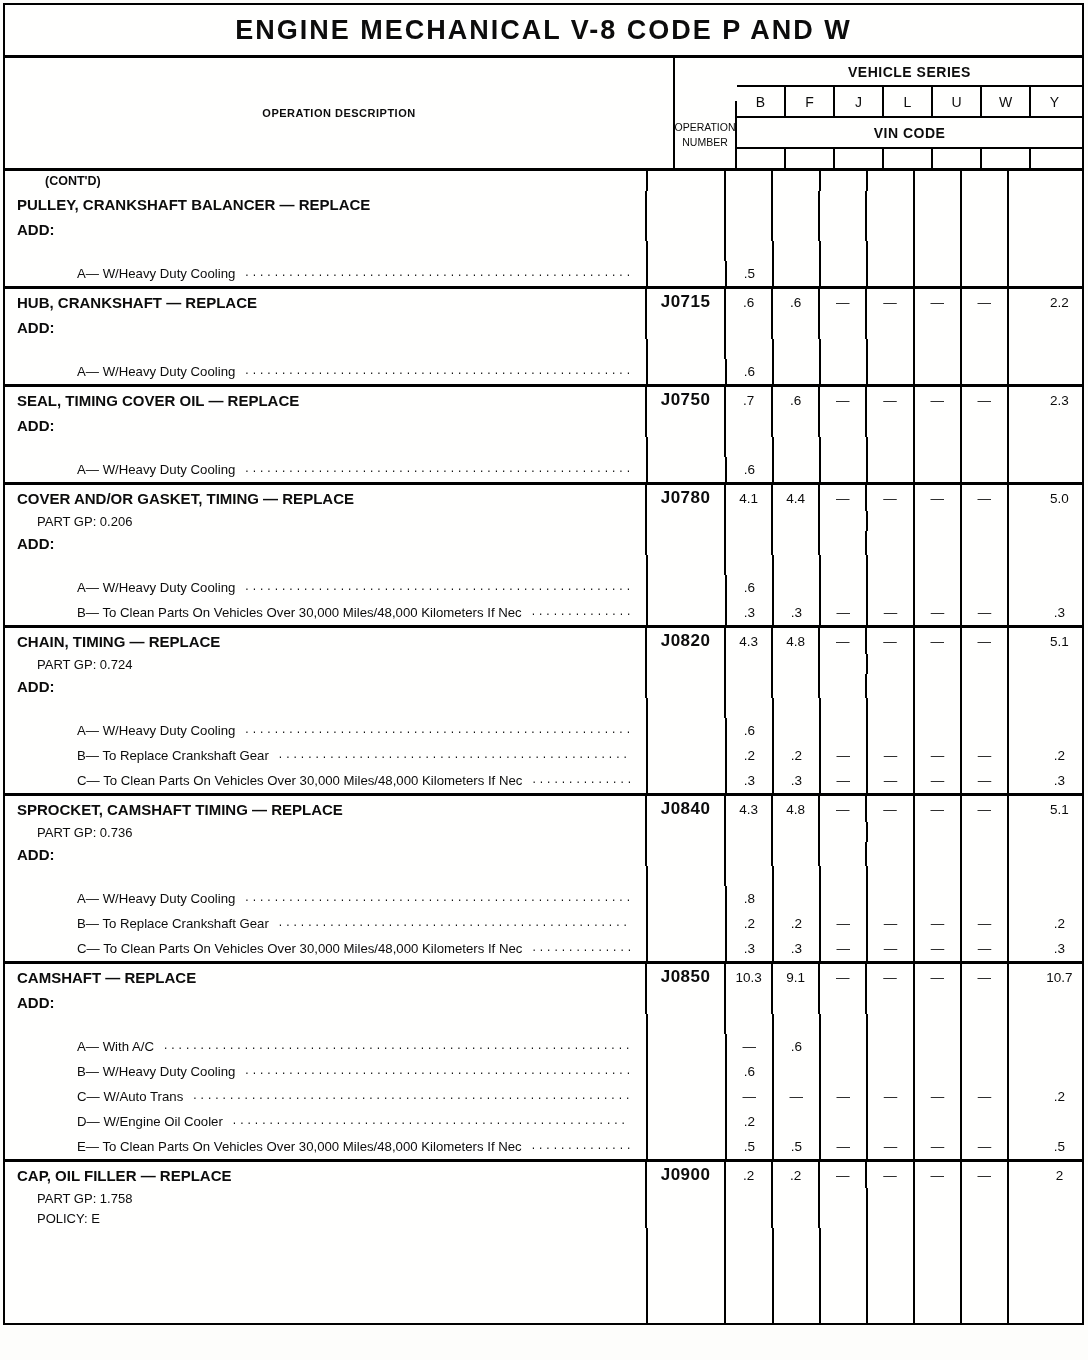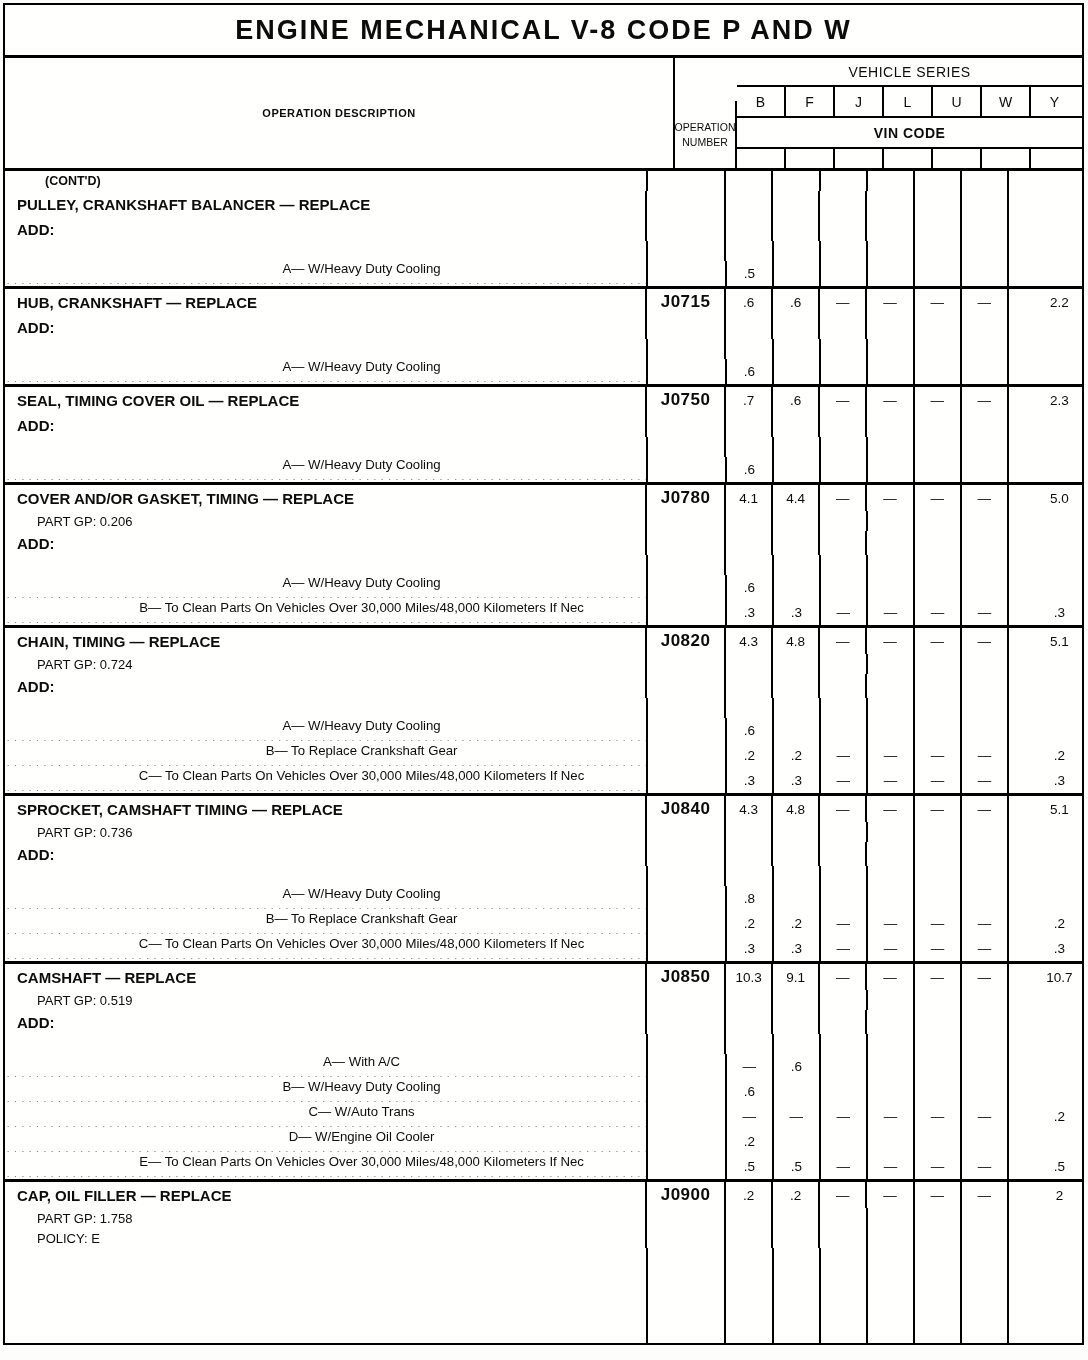--- a/index.html
+++ b/index.html
@@ -16,21 +16,21 @@
   
   .hdr{display:flex;border-bottom:3px solid #000;height:110px;}
   .hdr-desc{width:668px;border-right:2px solid #000;display:flex;
             align-items:center;justify-content:center;font-weight:bold;
             font-size:11px;letter-spacing:.5px;}
   .hdr-op{width:60px;border-right:2px solid #000;display:flex;flex-direction:column;
           align-items:center;justify-content:center;font-weight:normal;font-size:10.5px;
           text-align:center;line-height:1.35;margin-top:43px;}
   .hdr-right{flex:1;display:flex;flex-direction:column;}
   .hdr-vs{height:27px;border-bottom:2px solid #000;display:flex;align-items:center;
-          justify-content:center;font-weight:normal;font-size:14px;letter-spacing:.5px;}
+          justify-content:center;font-weight:bold;font-size:14px;letter-spacing:.5px;}
   .hdr-letters{height:29px;border-bottom:2px solid #000;display:flex;}
   .hdr-letters .lc{width:47px;border-right:2px solid #000;display:flex;
                    align-items:center;justify-content:center;font-size:14px;}
   .hdr-letters .lc:last-child{border-right:none;}
   .hdr-vin{height:29px;border-bottom:2px solid #000;display:flex;align-items:center;
            justify-content:center;font-weight:bold;font-size:14px;letter-spacing:.5px;}
   .hdr-blank{flex:1;display:flex;}
   .hdr-blank .lc{width:47px;border-right:2px solid #000;}
   .hdr-blank .lc:last-child{border-right:none;}
 
@@ -50,21 +50,21 @@
   .line.pre-title{height:20px;}
   .line.pre-title .desc{padding-left:40px;font-size:12.5px;font-weight:bold;box-sizing:border-box;text-align:right;}
   .line.title{height:26px;}
   .line.title .desc{padding-left:12px;font-size:15px;font-weight:bold;box-sizing:border-box;}
   .line.part-gp .desc, .line.policy .desc{padding-left:32px;font-size:13px;box-sizing:border-box;}
   .line.part-gp, .line.policy{height:20px;}
   .line.add-label{height:24px;}
   .line.add-label .desc{padding-left:12px;font-size:15px;font-weight:bold;box-sizing:border-box;}
   .line.gap{height:20px;}
   .line.add{height:25px;}
-  .line.add .desc{padding-left:72px;font-size:13.2px;box-sizing:border-box;flex-direction:column;}
+  .line.add .desc{padding-left:72px;font-size:13.2px;box-sizing:border-box;}
   .line.spacer{height:95px;}
 
   .add .t{white-space:nowrap;}
   .add .dots{flex:1;overflow:hidden;white-space:nowrap;letter-spacing:4px;
              font-size:12px;margin:0 16px 0 10px;transform:translateY(-2px);}
 </style>
 </head>
 <body>
 
 <div class="page">
@@ -518,31 +518,20 @@
             <div class="desc">CAMSHAFT — REPLACE</div>
             <div class="opcell">J0850</div>
             <div class="vcell">10.3</div>
             <div class="vcell">9.1</div>
             <div class="vcell">—</div>
             <div class="vcell">—</div>
             <div class="vcell">—</div>
             <div class="vcell">—</div>
             <div class="vcell">10.7</div>
           </div>
-          <div class="line part-gp">
-            <div class="desc">PART GP: 0.519</div>
-            <div class="opcell"></div>
-            <div class="vcell"></div>
-            <div class="vcell"></div>
-            <div class="vcell"></div>
-            <div class="vcell"></div>
-            <div class="vcell"></div>
-            <div class="vcell"></div>
-            <div class="vcell"></div>
-          </div>
           <div class="line add-label">
             <div class="desc">ADD:</div>
             <div class="opcell"></div>
             <div class="vcell"></div>
             <div class="vcell"></div>
             <div class="vcell"></div>
             <div class="vcell"></div>
             <div class="vcell"></div>
             <div class="vcell"></div>
             <div class="vcell"></div>

